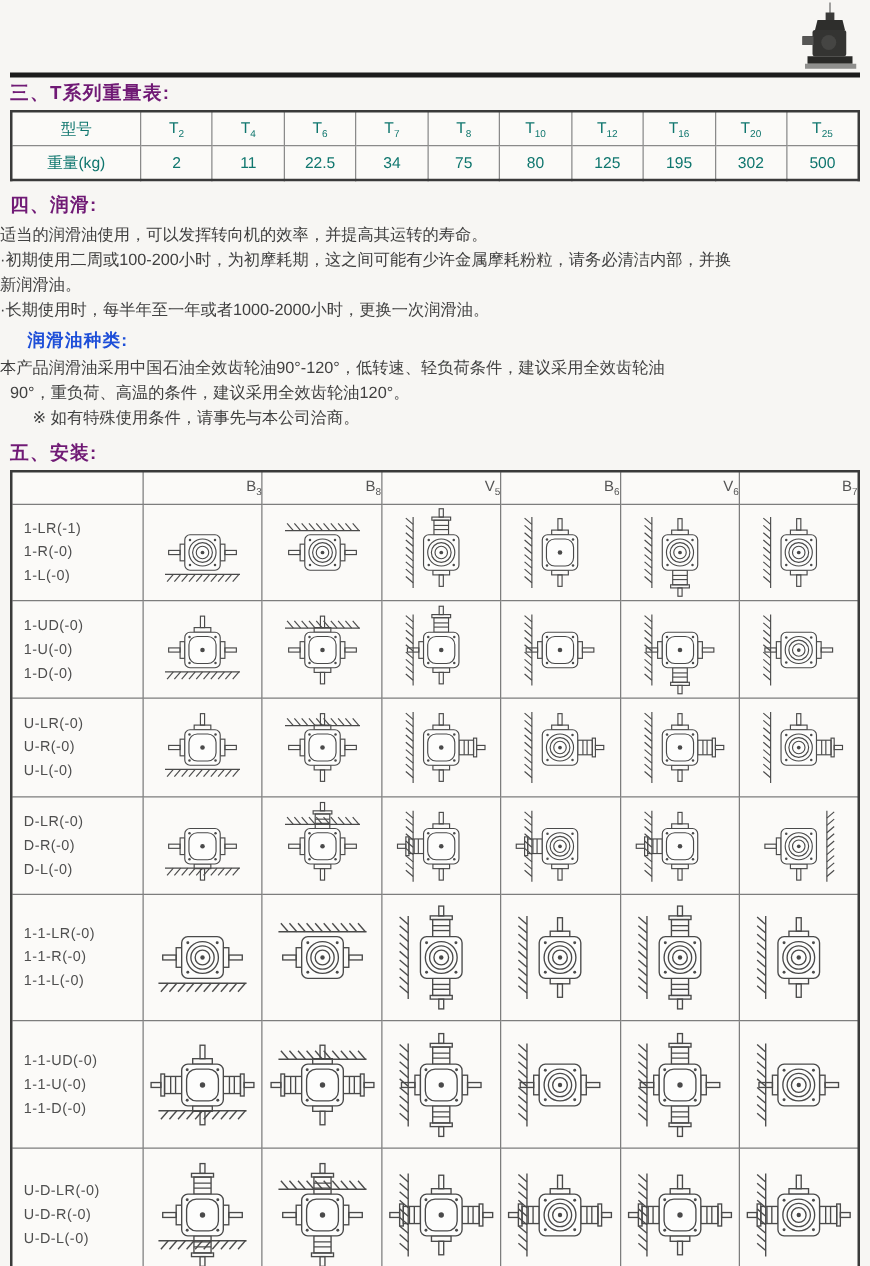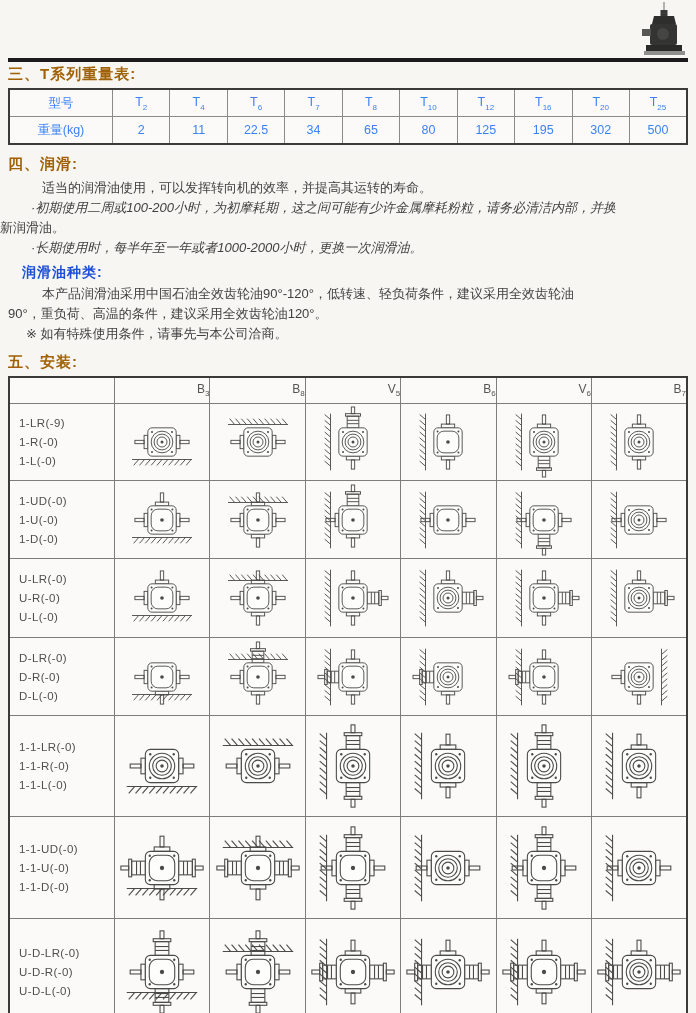--- a/index.html
+++ b/index.html
@@ -3,32 +3,32 @@
 <meta charset="utf-8">
 <style>
   html,body{margin:0;padding:0;}
   body{
     width:696px;height:1013px;position:relative;overflow:hidden;
     background:#f7f6f3;color:#3c3c3c;
     font-family:"Liberation Sans","DejaVu Sans",sans-serif;
   }
   .photo{position:absolute;top:2px;right:8px;width:48px;height:56px;}
   .rule{margin:58px 8px 0 8px;height:4px;background:#1c1c1c;}
-  .sec-title{font-size:15px;font-weight:bold;color:#a16207;margin:3px 0 4px 8px;letter-spacing:1px;}
+  .sec-title{font-size:15px;font-weight:bold;color:#701a75;margin:3px 0 4px 8px;letter-spacing:1px;}
   .sub-title{font-size:14px;font-weight:bold;color:#1d4ed8;margin:6px 0 2px 22px;letter-spacing:1px;}
 
   table{border-collapse:collapse;table-layout:fixed;}
   #weight-table{margin:2px 0 0 8px;width:680px;border:2px solid #3a3a3a;background:#fbfaf8;}
-  #weight-table td{border:1px solid #8a8a8a;text-align:center;font-size:12.5px;height:24px;color:#3b82f6;}
+  #weight-table td{border:1px solid #8a8a8a;text-align:center;font-size:12.5px;height:24px;color:#0f766e;}
   #weight-table td.lab{width:100px;}
   #weight-table sub{font-size:8px;}
 
   .tline{font-size:13px;line-height:20px;color:#404040;}
   .pl8{padding-left:8px;}  .pl14{padding-left:26px;}
-  .pl16{padding-left:31px;font-style:italic;} .pl32{} .pl42{padding-left:42px;}
+  .pl16{padding-left:0;} .pl32{} .pl42{}
 
   #install-table{margin:4px 0 0 8px;width:680px;border:2px solid #3a3a3a;border-bottom:3px solid #1f1f1f;background:#fbfaf8;}
   #install-table td{border:1px solid #7d7d7d;text-align:right;vertical-align:middle;padding:0;}
   #install-table tr.ihead td{height:25px;font-size:12px;color:#555;}
   #install-table tr.ihead sub{font-size:8px;}
   #install-table td.labcell{width:104px;text-align:left;}
   #install-table td.labcell div{font-size:11.5px;color:#4f4f4f;padding-left:9px;margin:7px 0;letter-spacing:.4px;}
   .cellwrap{display:flex;align-items:center;justify-content:center;}
   svg{display:block;margin:0 auto;overflow:visible;}
 </style>
@@ -66,21 +66,21 @@
         <td>T<sub>16</sub></td>
         <td>T<sub>20</sub></td>
         <td>T<sub>25</sub></td>
       </tr>
       <tr>
         <td class="lab">重量(kg)</td>
         <td>2</td>
         <td>11</td>
         <td>22.5</td>
         <td>34</td>
-        <td>65</td>
+        <td>75</td>
         <td>80</td>
         <td>125</td>
         <td>195</td>
         <td>302</td>
         <td>500</td>
       </tr>
     </tbody>
   </table>
 
 <div class="sec-title" style="margin-top:10px;">四、润滑:</div>
@@ -105,21 +105,21 @@
         <td class="labcell"></td>
         <td>B<sub>3</sub></td>
         <td>B<sub>8</sub></td>
         <td>V<sub>5</sub></td>
         <td>B<sub>6</sub></td>
         <td>V<sub>6</sub></td>
         <td>B<sub>7</sub></td>
       </tr>
       <tr style="height: 77px;">
         <td class="labcell">
-          <div>1-LR(-9)</div>
+          <div>1-LR(-1)</div>
           <div>1-R(-0)</div>
           <div>1-L(-0)</div>
         </td>
         <td>
           <div class="cellwrap">
             <svg width="94" height="70" viewBox="0 0 96 84" preserveAspectRatio="xMidYMid meet" fill="none" stroke="#4a4a4a" stroke-width="1.1">
               <line x1="12" y1="63" x2="84" y2="63"></line>
               <line x1="20" y1="63" x2="14" y2="70"></line>
               <line x1="27" y1="63" x2="21" y2="70"></line>
               <line x1="34" y1="63" x2="28" y2="70"></line>

